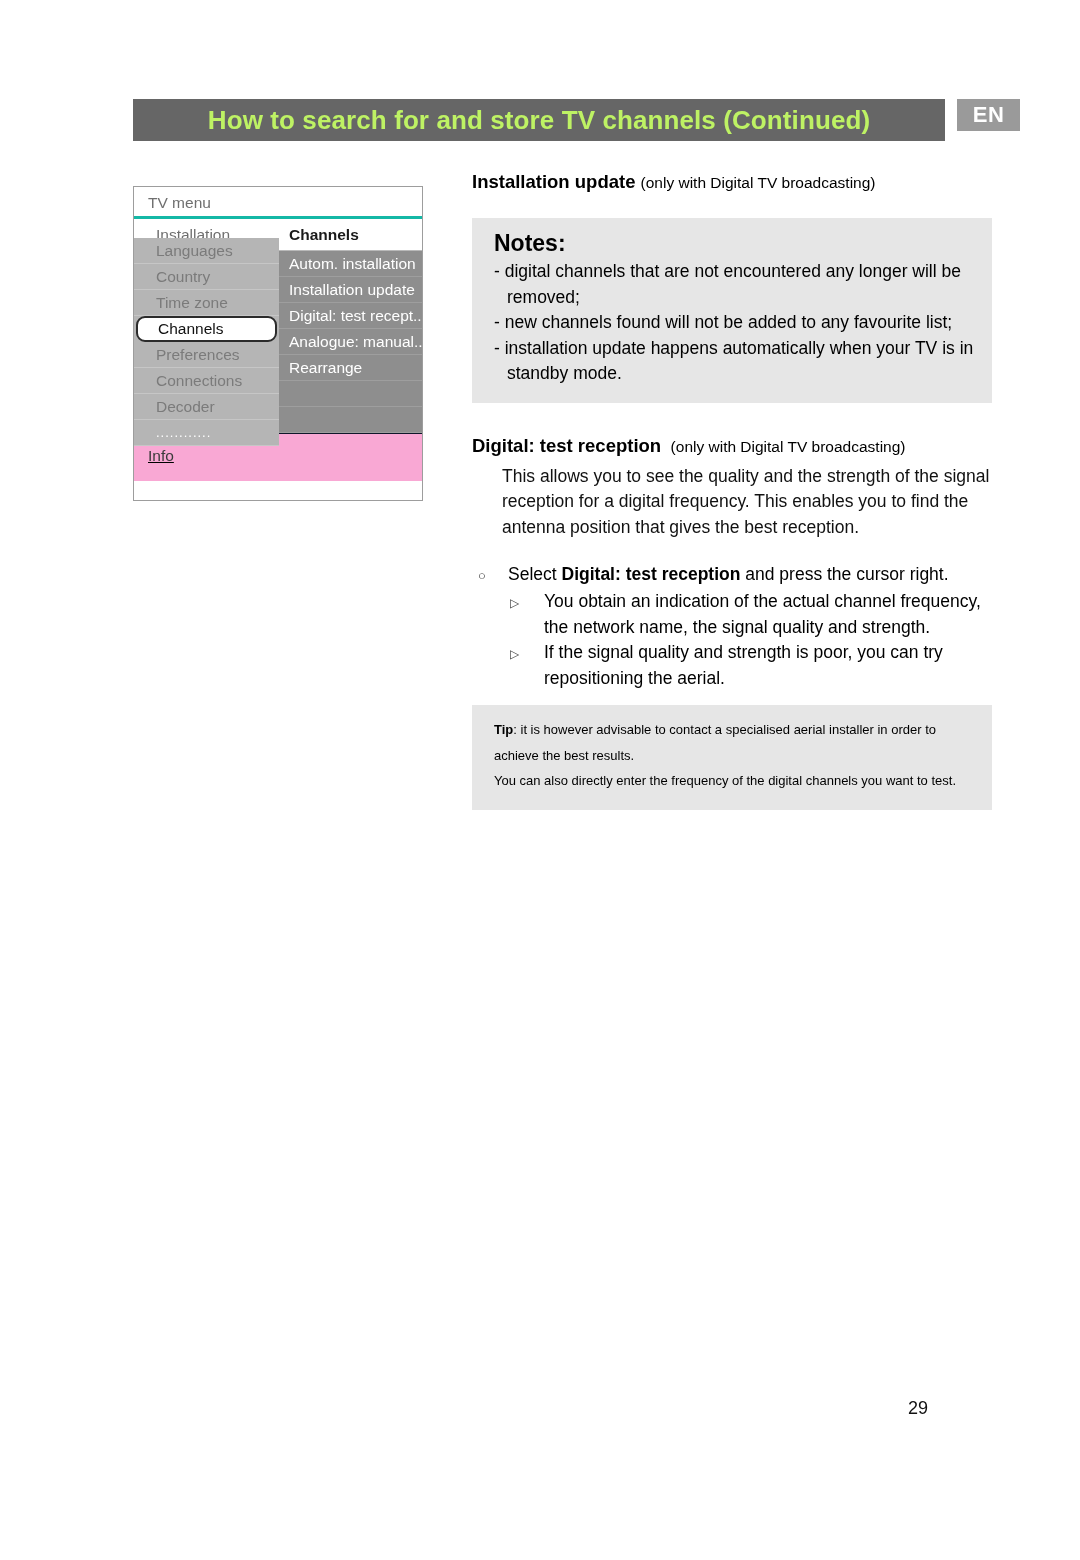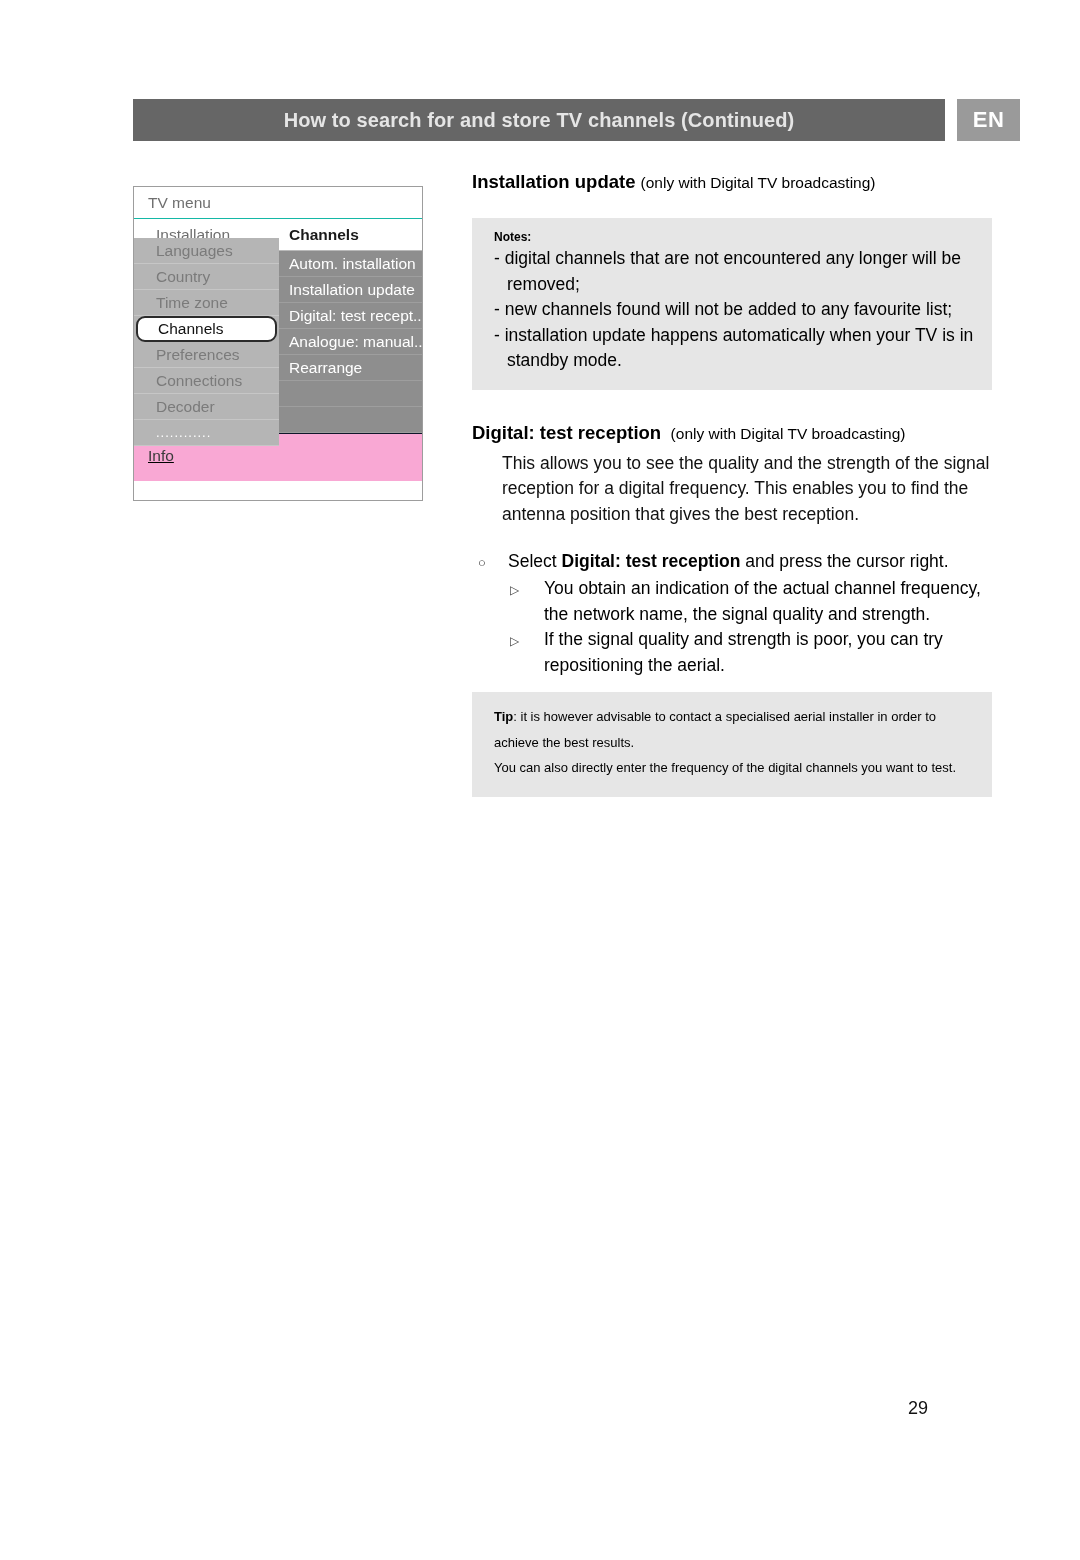--- a/index.html
+++ b/index.html
@@ -35,32 +35,32 @@
     position: absolute;
     left: 0; top: 0;
     width: 812px;
     height: 42px;
     background: #666666;
     display: flex;
     align-items: center;
     justify-content: center;
   }
   .header-title {
-    color: #e5e5e5;
-    font-size: 20px;
+    color: #bef264;
+    font-size: 26px;
     font-weight: bold;
     letter-spacing: 0.1px;
     white-space: nowrap;
   }
   .lang-badge {
     position: absolute;
     left: 824px;
     top: 0;
     width: 63px;
-    height: 42px;
+    height: 32px;
     background: #9a9a9a;
     display: flex;
     align-items: center;
     justify-content: center;
   }
   .lang-badge-text {
     color: #ffffff;
     font-size: 22px;
     font-weight: bold;
     letter-spacing: 0.5px;
@@ -77,21 +77,21 @@
     background: #ffffff;
     box-sizing: border-box;
     font-size: 15.5px;
     overflow: hidden;
   }
   .tvm-title {
     height: 32px;
     line-height: 32px;
     padding-left: 14px;
     color: #6f6f6f;
-    border-bottom: 1px solid #14b8a6;
+    border-bottom: 3px solid #14b8a6;
     box-sizing: border-box;
     background: #ffffff;
   }
   .tvm-sub {
     height: 32px;
     display: flex;
     box-sizing: border-box;
     background: #ffffff;
     border-bottom: 1px solid #b9b9b9;
   }
@@ -207,21 +207,21 @@
     padding-left: 30px;
     color: #111;
   }
 
   .shaded {
     background: #e6e6e6;
     padding: 12px 14px 16px 22px;
     box-sizing: border-box;
   }
   .shaded .notes-title {
-    font-size: 12px;
+    font-size: 23px;
     font-weight: bold;
     margin: 0 0 2px 0;
   }
   .notes-list {
     margin: 0;
     padding: 0;
     list-style: none;
   }
   .notes-list li {
     font-size: 17.5px;

